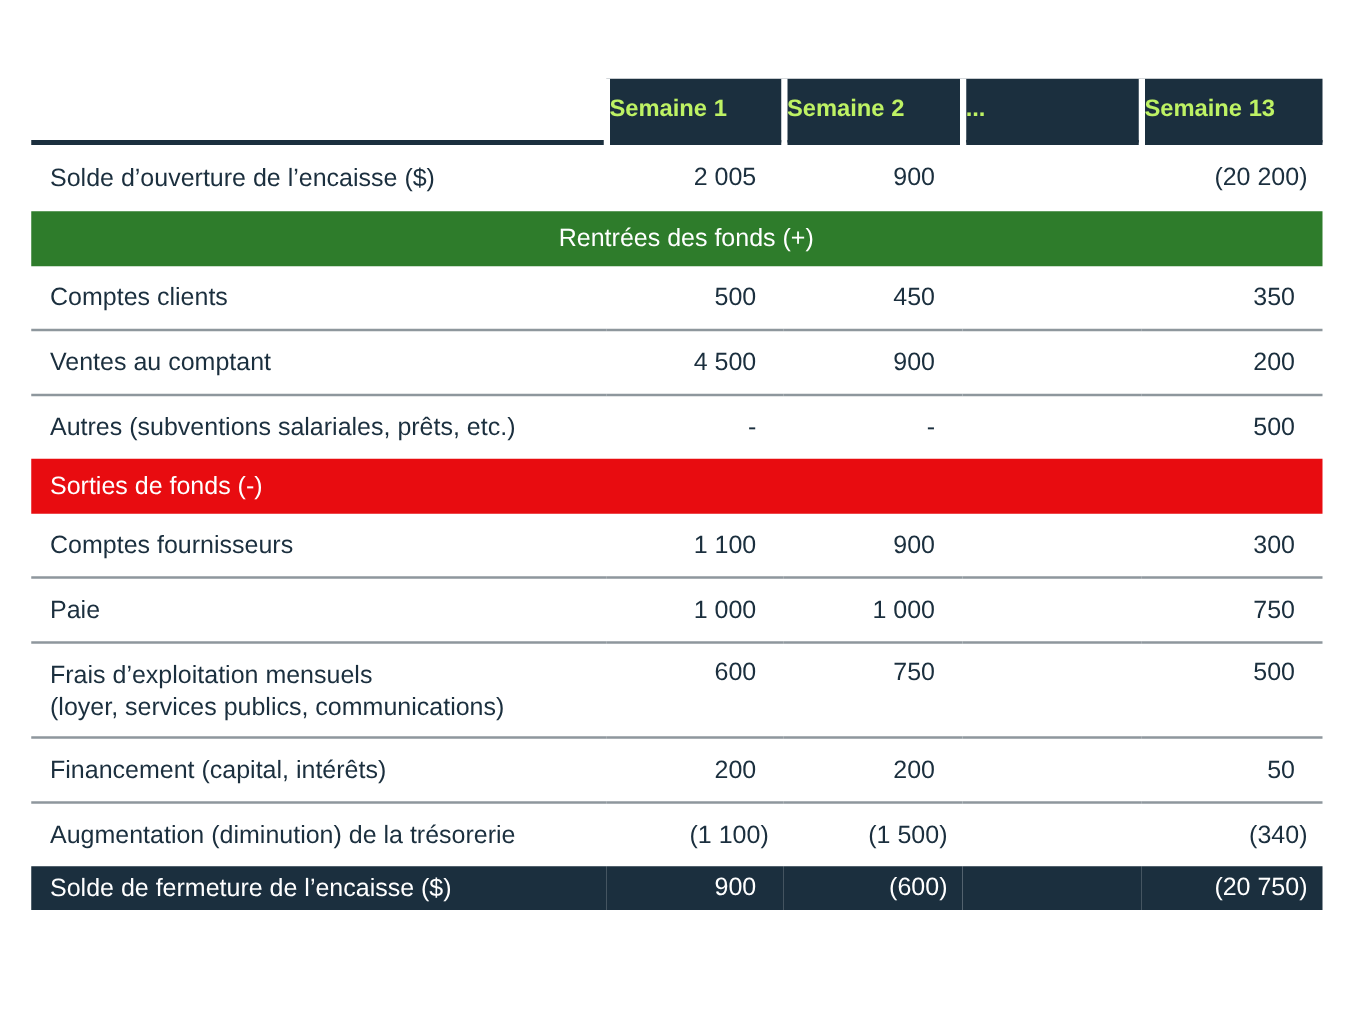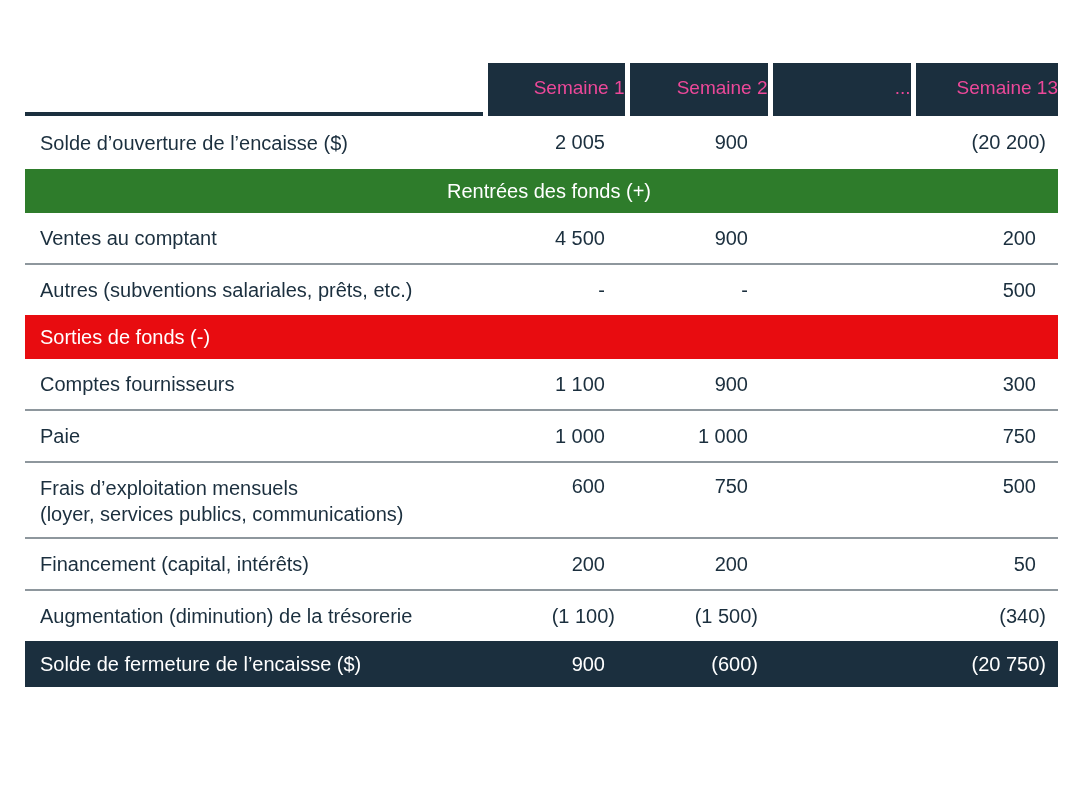--- a/index.html
+++ b/index.html
@@ -29,25 +29,25 @@
     width:1033px;
   }
   col.c-label{width:460px;}
   col.c-w1{width:142px;}
   col.c-w2{width:143px;}
   col.c-w3{width:143px;}
   col.c-w4{width:145px;}
 
   th.colhead{
     background:var(--navy);
-    color:#ec4899;
-    font-weight:400;
+    color:#bef264;
+    font-weight:700;
     font-size:19px;
     height:49px;
-    text-align:right;
+    text-align:left;
     border-left:5px solid var(--white);
     border-bottom:4px solid var(--navy);
     padding:0;
   }
   th.corner{
     background:var(--white);
     border-bottom:4px solid var(--navy);
     padding:0;
   }
 
@@ -82,21 +82,21 @@
     font-size:20px;
     padding-left:15px;
     border:none;
   }
   tr.band-green td{background:var(--green);text-align:center;}
   tr.band-red td{background:var(--red);}
 
   tr.r-total td{
     background:var(--navy);
     color:#fff;
-    height:46px;
+    height:35px;
     border:none;
   }
 </style>
 </head>
 <body>
 
 <div class="table-wrap">
   <table>
     <colgroup>
       <col class="c-label">
@@ -122,20 +122,29 @@
           <td class="val"><span>2 005</span></td>
           <td class="val"><span>900</span></td>
           <td class="val"></td>
           <td class="val"><span class="paren">(20 200)</span></td>
         </tr>
         <tr class="band band-green">
           <td colspan="5">Rentrées des fonds (+)</td>
         </tr>
         <tr class="r-data">
           <td class="lbl">
+            <div>Comptes clients</div>
+          </td>
+          <td class="val"><span>500</span></td>
+          <td class="val"><span>450</span></td>
+          <td class="val"></td>
+          <td class="val"><span>350</span></td>
+        </tr>
+        <tr class="r-data">
+          <td class="lbl">
             <div>Ventes au comptant</div>
           </td>
           <td class="val"><span>4 500</span></td>
           <td class="val"><span>900</span></td>
           <td class="val"></td>
           <td class="val"><span>200</span></td>
         </tr>
         <tr class="r-data no-div">
           <td class="lbl">
             <div>Autres (subventions salariales, prêts, etc.)</div>

